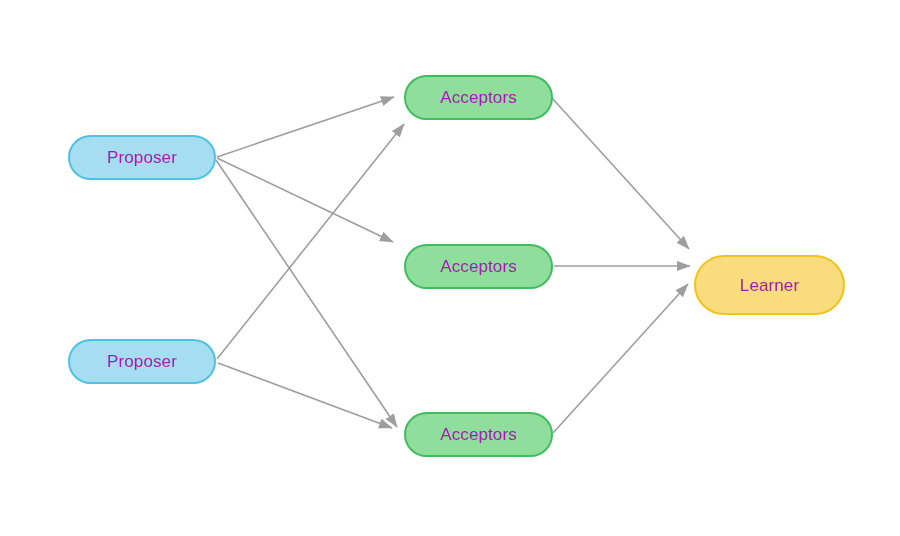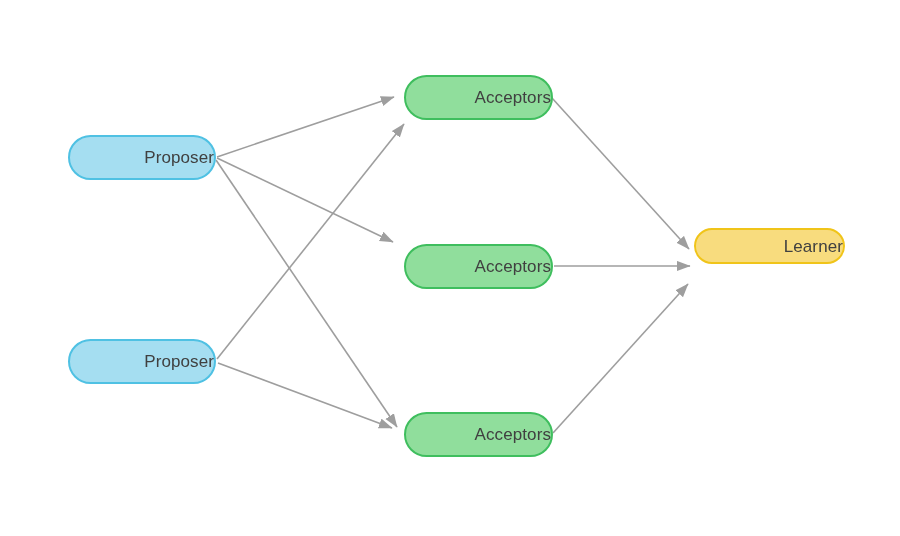--- a/index.html
+++ b/index.html
@@ -24,27 +24,27 @@
     top: 0;
     left: 0;
     width: 900px;
     height: 536px;
   }
   .node {
     position: absolute;
     box-sizing: border-box;
     display: flex;
     align-items: center;
-    justify-content: flex-end;
+    justify-content: center;
     border-style: solid;
     border-width: 2px;
     border-radius: 999px;
     font-size: 17px;
     line-height: 1;
-    color: #404040;
+    color: #a21caf;
     white-space: nowrap;
     letter-spacing: 0.1px;
   }
   .node-label {
     pointer-events: none;
   }
 </style>
 </head>
 <body>
 
@@ -77,18 +77,18 @@
       </div>
       <div class="node" style="left: 404px; top: 75px; width: 149px; height: 45px; background: rgb(144, 222, 156); border-color: rgb(63, 190, 94);">
         <span class="node-label">Acceptors</span>
       </div>
       <div class="node" style="left: 404px; top: 244px; width: 149px; height: 45px; background: rgb(144, 222, 156); border-color: rgb(63, 190, 94);">
         <span class="node-label">Acceptors</span>
       </div>
       <div class="node" style="left: 404px; top: 412px; width: 149px; height: 45px; background: rgb(144, 222, 156); border-color: rgb(63, 190, 94);">
         <span class="node-label">Acceptors</span>
       </div>
-      <div class="node" style="left: 694px; top: 228px; width: 151px; height: 36px; background: rgb(248, 220, 126); border-color: rgb(240, 196, 25);">
+      <div class="node" style="left: 694px; top: 255px; width: 151px; height: 60px; background: rgb(248, 220, 126); border-color: rgb(240, 196, 25);">
         <span class="node-label">Learner</span>
       </div>
     </div>
 
 </div>
 
 </body></html>

